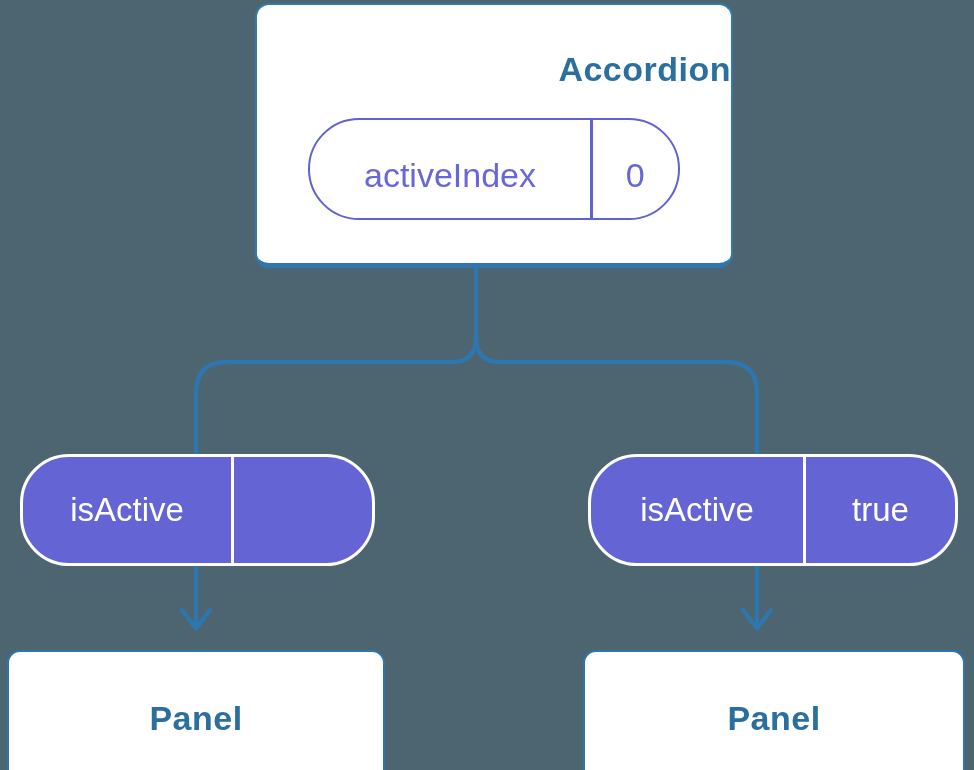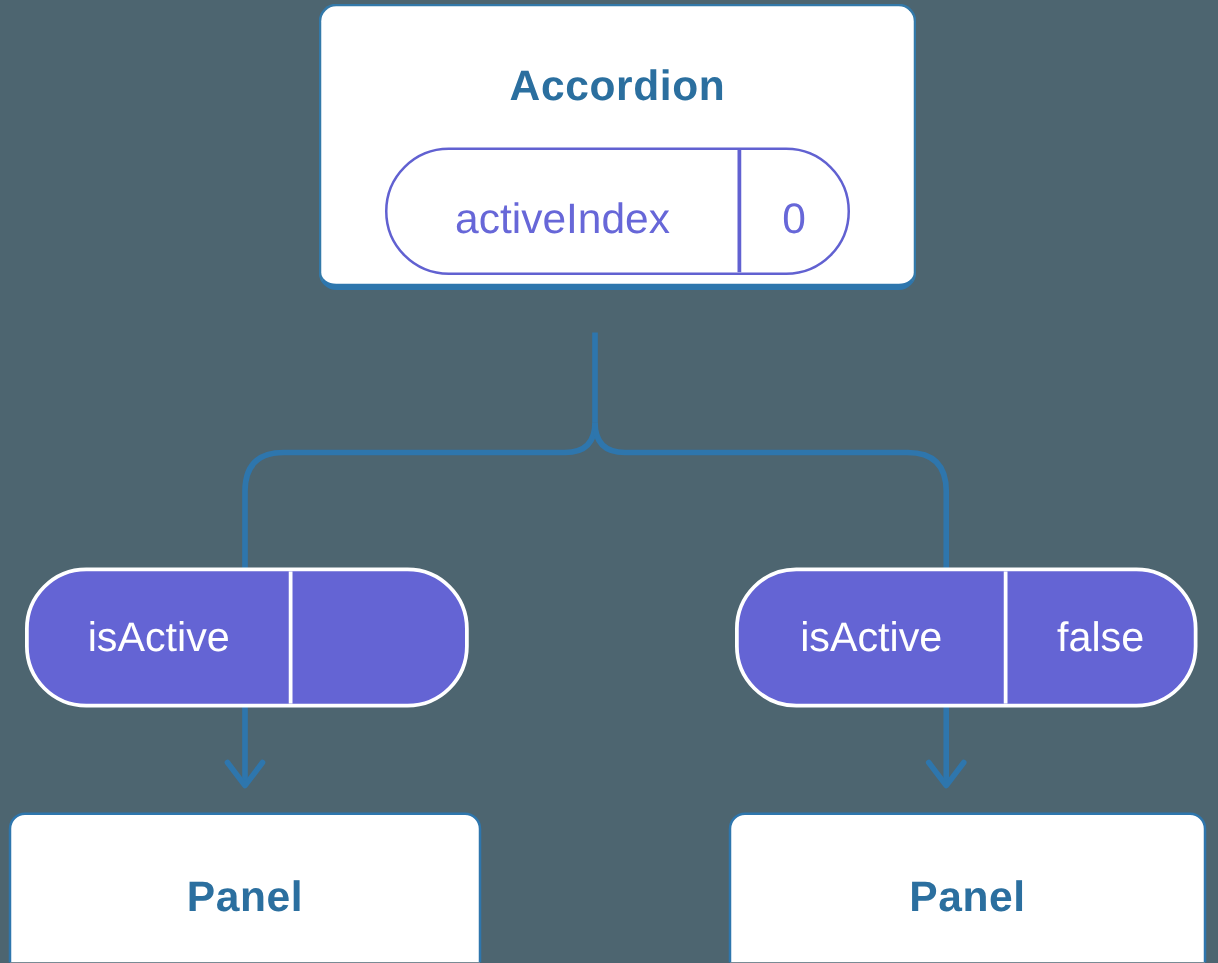--- a/index.html
+++ b/index.html
@@ -42,26 +42,26 @@
 
   .node {
     position: absolute;
     z-index: 2;
     background: var(--node-background);
   }
 
   
   .accordion-box {
     left: 255px; top: 3px;
-    width: 478px; height: 229px;
+    width: 478px; height: 265px;
     border: 2px solid var(--border-blue);
     border-bottom-width: 5px;
     border-bottom-color: var(--connector-blue);
     border-radius: 14px;
-    text-align: center;
+    text-align: right;
   }
   .accordion-title {
     margin-top: 44px;
     font-size: 34px;
     font-weight: 600;
     line-height: 41px;
     color: var(--node-text-blue);
     letter-spacing: 0.5px;
   }
   .state-pill {
@@ -154,20 +154,20 @@
   </div>
 
   <div class="prop-pill pill-left">
     <span class="seg seg-key">isActive</span>
     <span class="pill-divider"></span>
   </div>
 
   <div class="prop-pill pill-right">
     <span class="seg seg-key">isActive</span>
     <span class="pill-divider"></span>
-    <span class="seg seg-val">false</span>
+    <span class="seg seg-val">true</span>
   </div>
 
   <div class="node panel-box panel-left">Panel</div>
 
   <div class="node panel-box panel-right">Panel</div>
 
 </div>
 
 </body></html>

